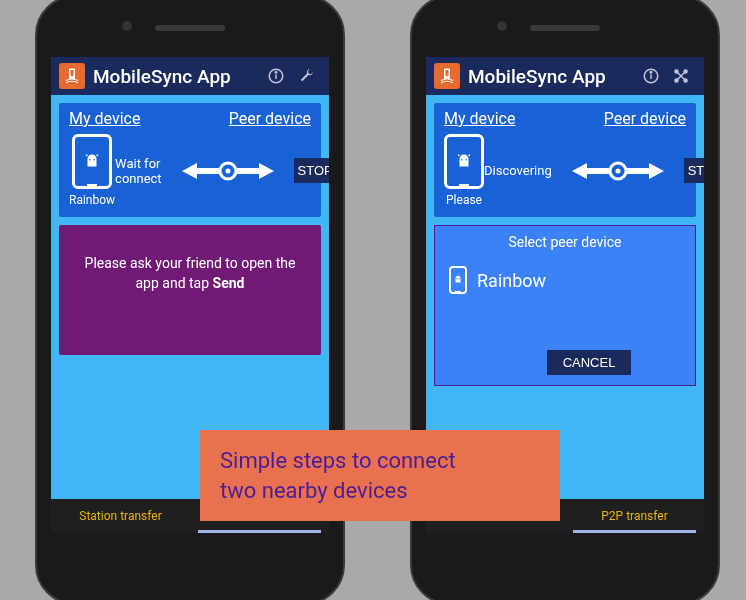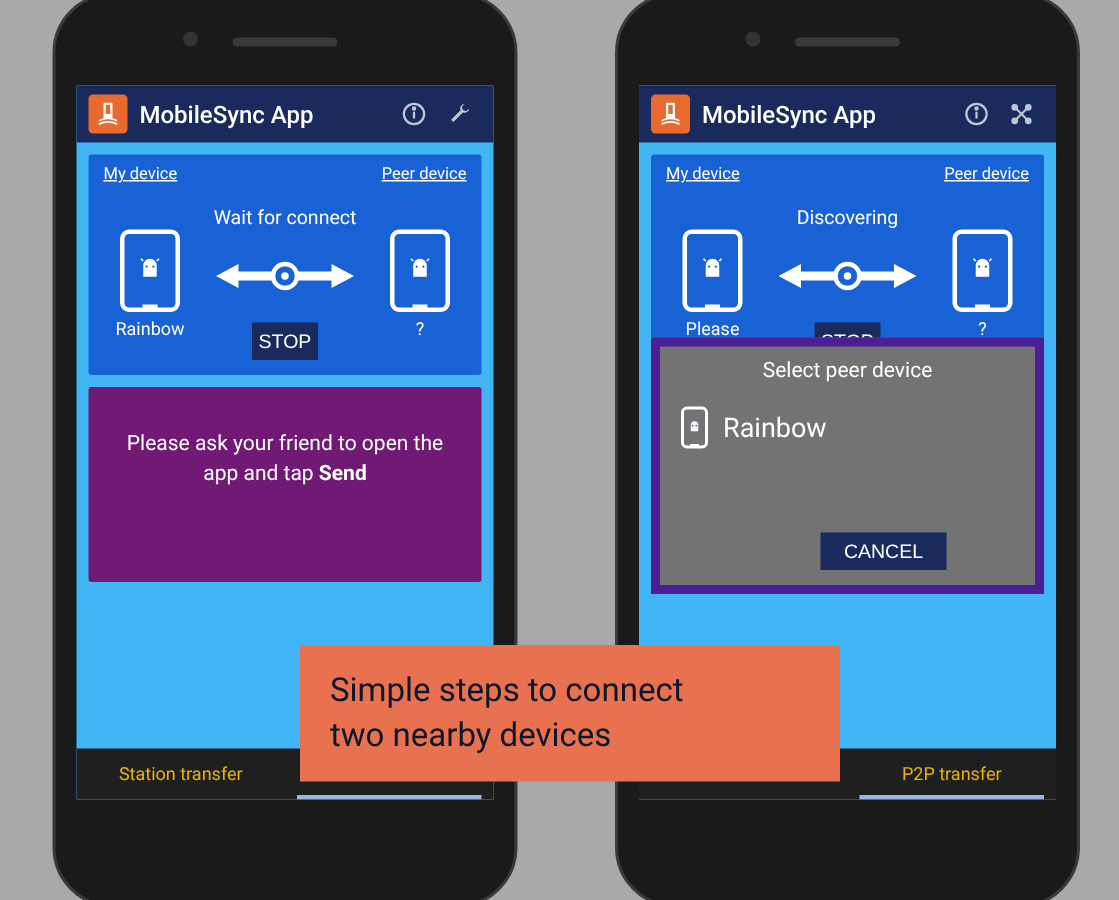--- a/index.html
+++ b/index.html
@@ -70,21 +70,21 @@
     height: 26px;
     background: #e86a2e;
     border-radius: 3px;
     display: flex;
     align-items: center;
     justify-content: center;
     margin-right: 8px;
   }
   .app-title {
     flex: 1;
-    font-size: 16px;
+    font-size: 19px;
     font-weight: 500;
   }
   .tb-icon {
     width: 30px;
     height: 30px;
     display: flex;
     align-items: center;
     justify-content: center;
     color: #c0c6d6;
     cursor: pointer;
@@ -97,23 +97,23 @@
   .panel {
     background: #1862d6;
     border-radius: 2px;
     padding: 6px 10px 10px 10px;
     color: #fff;
     margin-bottom: 8px;
   }
   .panel-header {
     display: flex;
     justify-content: space-between;
-    font-size: 11px;
+    font-size: 16px;
     text-decoration: underline;
-    margin-bottom: 16px;
+    margin-bottom: 6px;
   }
   .panel-body {
     display: flex;
     align-items: center;
     justify-content: space-between;
   }
   .dev-col {
     display: flex;
     flex-direction: column;
     align-items: center;
@@ -139,21 +139,21 @@
     height: 3px;
     background: #fff;
   }
   .dev-name {
     font-size: 12px;
     margin-top: 4px;
   }
   .mid-col {
     flex: 1;
     display: flex;
-    flex-direction: column;
+    flex-direction: row;
     align-items: center;
     gap: 20px;
   }
   .status-text { font-size: 13px; }
   .arrows {
     display: flex;
     align-items: center;
     gap: 2px;
   }
   .btn-stop {
@@ -199,22 +199,22 @@
     left: 8px;
     right: 8px;
     height: 3px;
     background: #9fb4e6;
   }
   .dialog {
     position: absolute;
     top: 130px;
     left: 8px;
     right: 8px;
-    background: #737373;
-    border: 6px solid #4c1d95;
+    background: #3b82f6;
+    border: 1px solid #4c1d95;
     color: #fff;
     padding: 8px 0 10px 0;
   }
   .dialog-title {
     text-align: center;
     font-size: 14px;
     margin-bottom: 10px;
   }
   .dialog-item {
     display: flex;
@@ -253,21 +253,21 @@
     font-size: 13px;
     font-weight: 500;
     cursor: pointer;
   }
   .caption {
     position: absolute;
     left: 200px;
     top: 430px;
     width: 360px;
     background: #e87150;
-    color: #0f172a;
+    color: #4c1d95;
     font-size: 22px;
     padding: 16px 20px;
     line-height: 1.35;
   }
 </style>
 </head>
 <body>
 
 <div class="phone left">
   <div class="phone-body">

